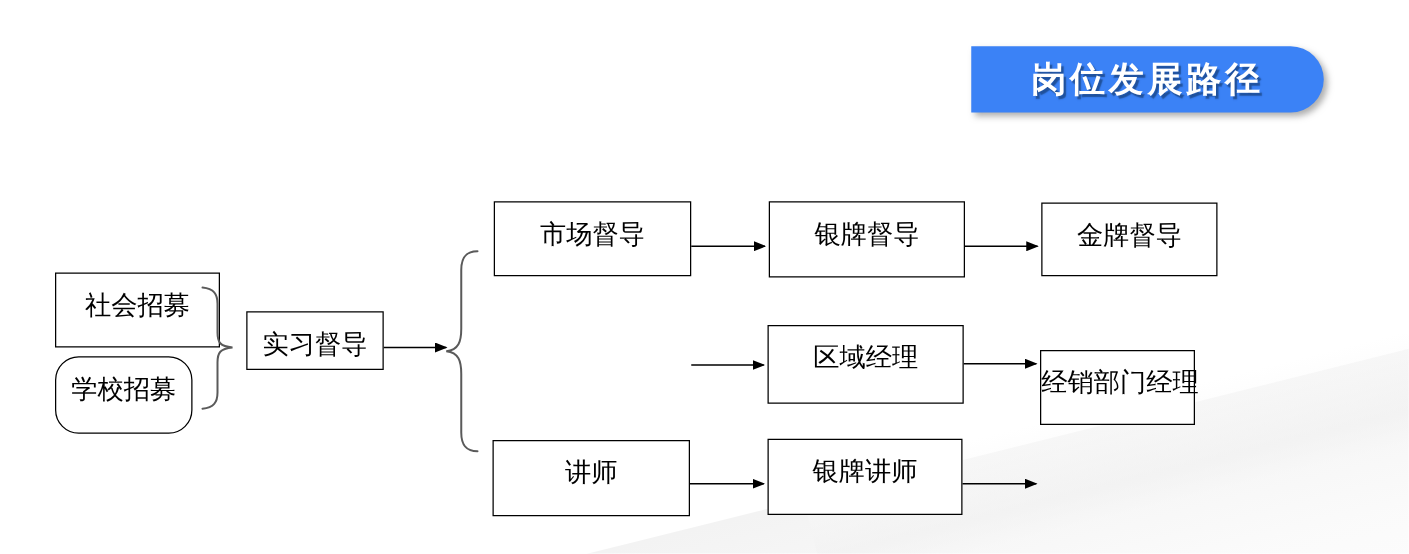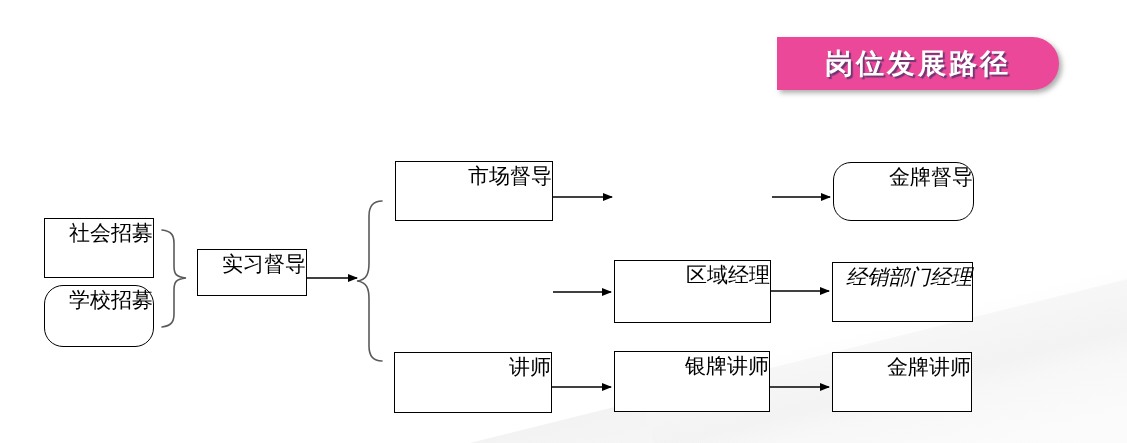--- a/index.html
+++ b/index.html
@@ -9,42 +9,42 @@
   }
   
   .swoosh{position:absolute;transform:rotate(-14deg);transform-origin:center;pointer-events:none;}
   .swoosh.s1{left:470px;top:345px;width:820px;height:280px;
     background:linear-gradient(to bottom,#e9e9e9 0%,#f7f7f7 45%,#ffffff 100%);opacity:.55;}
   .swoosh.s2{left:640px;top:300px;width:700px;height:90px;
     background:linear-gradient(to bottom,#ffffff 0%,#efefef 70%,#f8f8f8 100%);opacity:.45;}
   
   .banner{
     position:absolute;left:777px;top:37px;width:282px;height:53px;
-    background:#ec4899;border-radius:0 27px 27px 0;
+    background:#3b82f6;border-radius:0 27px 27px 0;
     box-shadow:3px 3px 5px rgba(130,130,130,.65);
     display:flex;align-items:center;justify-content:center;
     color:#ffffff;font-family:"Liberation Sans","DejaVu Sans",sans-serif;
     font-weight:bold;font-size:28px;letter-spacing:3px;
     text-shadow:2px 2px 1px rgba(10,40,80,.55);
   }
   
   .node{
     position:absolute;box-sizing:border-box;background:#ffffff;
-    border:1.4px solid #000000;text-align:right;padding-top:2px;
+    border:1.4px solid #000000;text-align:center;padding-top:13px;
     font-size:21px;line-height:1.15;color:#000000;white-space:nowrap;
   }
-  .n-social {left:44px; top:218px;width:110px;height:60px;}
+  .n-social {left:44px; top:218px;width:132px;height:60px;}
   .n-school {left:44px; top:285px;width:110px;height:62px;border-radius:19px;}
   .n-intern {left:197px;top:249px;width:110px;height:47px;}
   .n-mktsup {left:395px;top:161px;width:158px;height:60px;}
   .n-agsup  {left:615px;top:161px;width:157px;height:61px;}
-  .n-ausup  {left:833px;top:162px;width:141px;height:59px;border-radius:18px;}
+  .n-ausup  {left:833px;top:162px;width:141px;height:59px;}
   .n-irm    {left:395px;top:261px;width:158px;height:59px;}
   .n-rm     {left:614px;top:260px;width:157px;height:63px;}
-  .n-ddm    {left:832px;top:262px;width:141px;height:60px;font-style:italic;}
+  .n-ddm    {left:832px;top:280px;width:124px;height:60px;}
   .n-lect   {left:394px;top:352px;width:158px;height:61px;}
   .n-aglect {left:614px;top:351px;width:156px;height:61px;}
   .n-aulect {left:832px;top:352px;width:140px;height:60px;}
   svg.connectors{position:absolute;left:0;top:0;pointer-events:none;}
   .arrow-line{stroke:#000;stroke-width:1.3;fill:none;}
   .brace{stroke:#5a5a5a;stroke-width:1.6;fill:none;stroke-linecap:round;}
 </style>
 </head>
 <body>
 
@@ -64,39 +64,39 @@
     <span>学校招募</span>
   </div>
 
   <div class="node n-intern">
     <span>实习督导</span>
   </div>
 
   <div class="node n-mktsup">
     <span>市场督导</span>
   </div>
+  <div class="node n-agsup">
+    <span>银牌督导</span>
+  </div>
   <div class="node n-ausup">
     <span>金牌督导</span>
   </div>
 
   <div class="node n-rm">
     <span>区域经理</span>
   </div>
   <div class="node n-ddm">
     <span>经销部门经理</span>
   </div>
 
   <div class="node n-lect">
     <span>讲师</span>
   </div>
   <div class="node n-aglect">
     <span>银牌讲师</span>
-  </div>
-  <div class="node n-aulect">
-    <span>金牌讲师</span>
   </div>
 
   <svg class="connectors" width="1127" height="443" viewBox="0 0 1127 443">
     <defs>
       <marker id="ah" markerWidth="10" markerHeight="8" refX="9" refY="4" orient="auto" markerUnits="userSpaceOnUse">
         <path d="M0,0 L10,4 L0,8 Z" fill="#000"></path>
       </marker>
     </defs>
 
     <path class="brace" d="M162,230 C171,231 174,235 174,243 L174,266 C174,274 176,277 186,278

